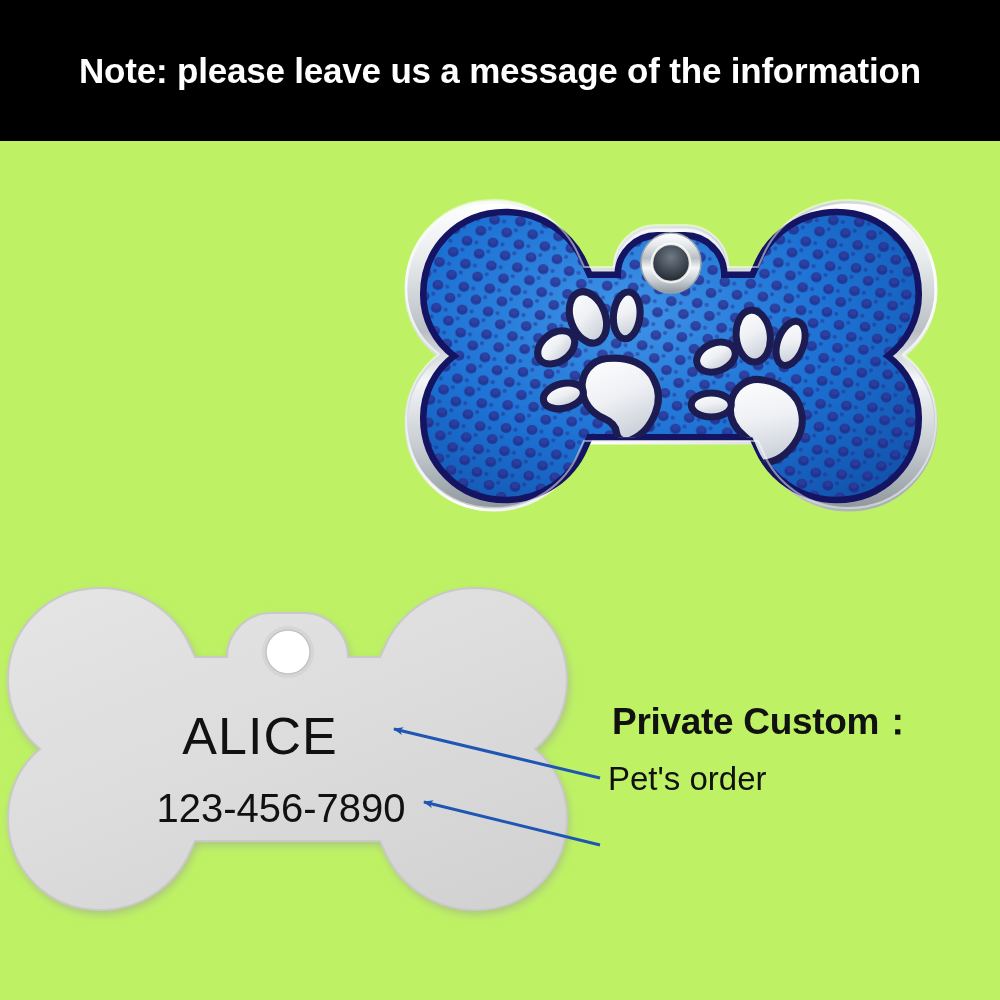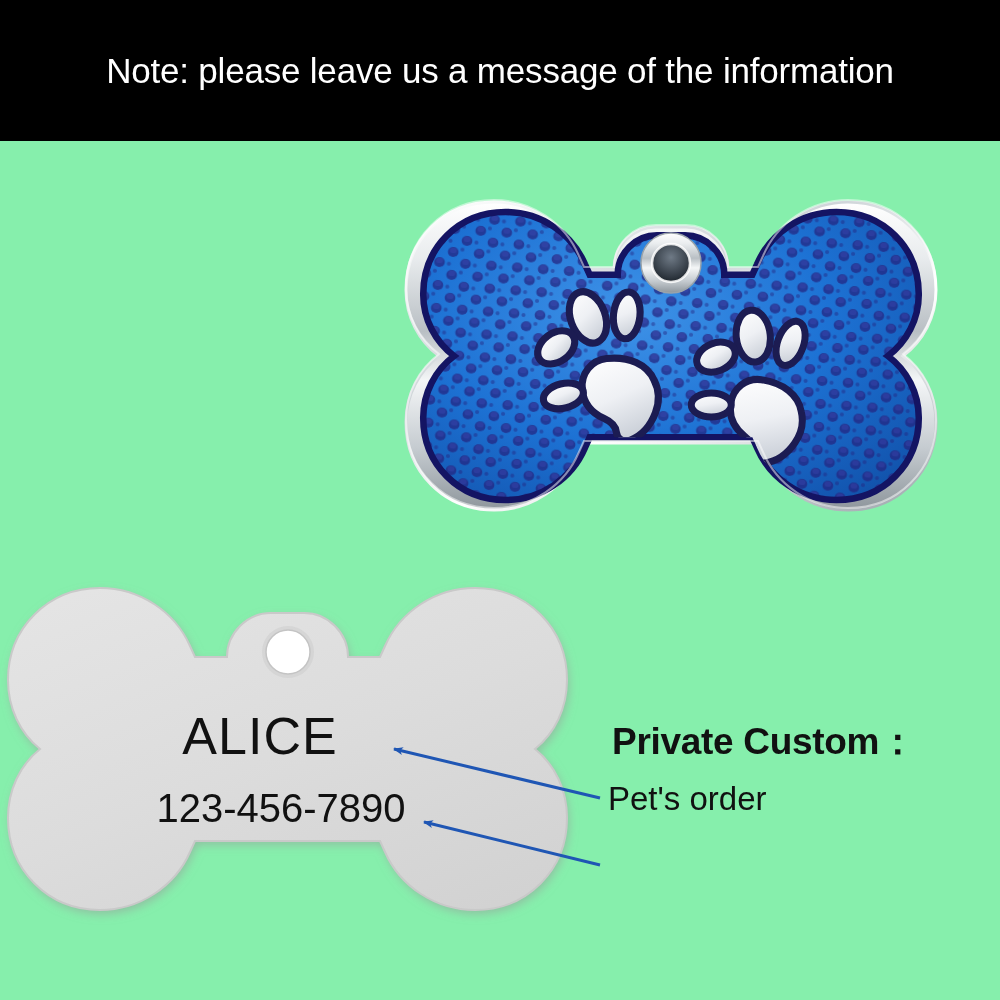--- a/index.html
+++ b/index.html
@@ -28,34 +28,34 @@
     flex-direction: column;
     align-items: center;
     justify-content: center;
     box-sizing: border-box;
     padding: 0 18px;
   }
   .note-line {
     color: #ffffff;
     font-size: 35px;
     line-height: 46px;
-    font-weight: 400;
+    font-weight: 700;
     text-align: right;
     letter-spacing: -0.2px;
     white-space: nowrap;
   }
 
   
   .stage {
     position: absolute;
     left: 0;
     top: 141px;
     width: 1000px;
     height: 859px;
-    background: #86efac;
+    background: #bef264;
   }
 
   
   .blue-tag-wrap {
     position: absolute;
     left: 398px;
     top: 55px;
     width: 546px;
     height: 345px;
   }
@@ -91,21 +91,20 @@
   }
 
   
   .callouts {
     position: absolute;
     left: 0;
     top: 0;
     width: 1000px;
     height: 723px;
     pointer-events: none;
-    margin-top: 20px;
   }
   .callout-label {
     position: absolute;
     color: #111111;
     white-space: nowrap;
     font-family: "Liberation Sans", sans-serif;
   }
   .callout-title {
     left: 612px;
     top: 556px;

